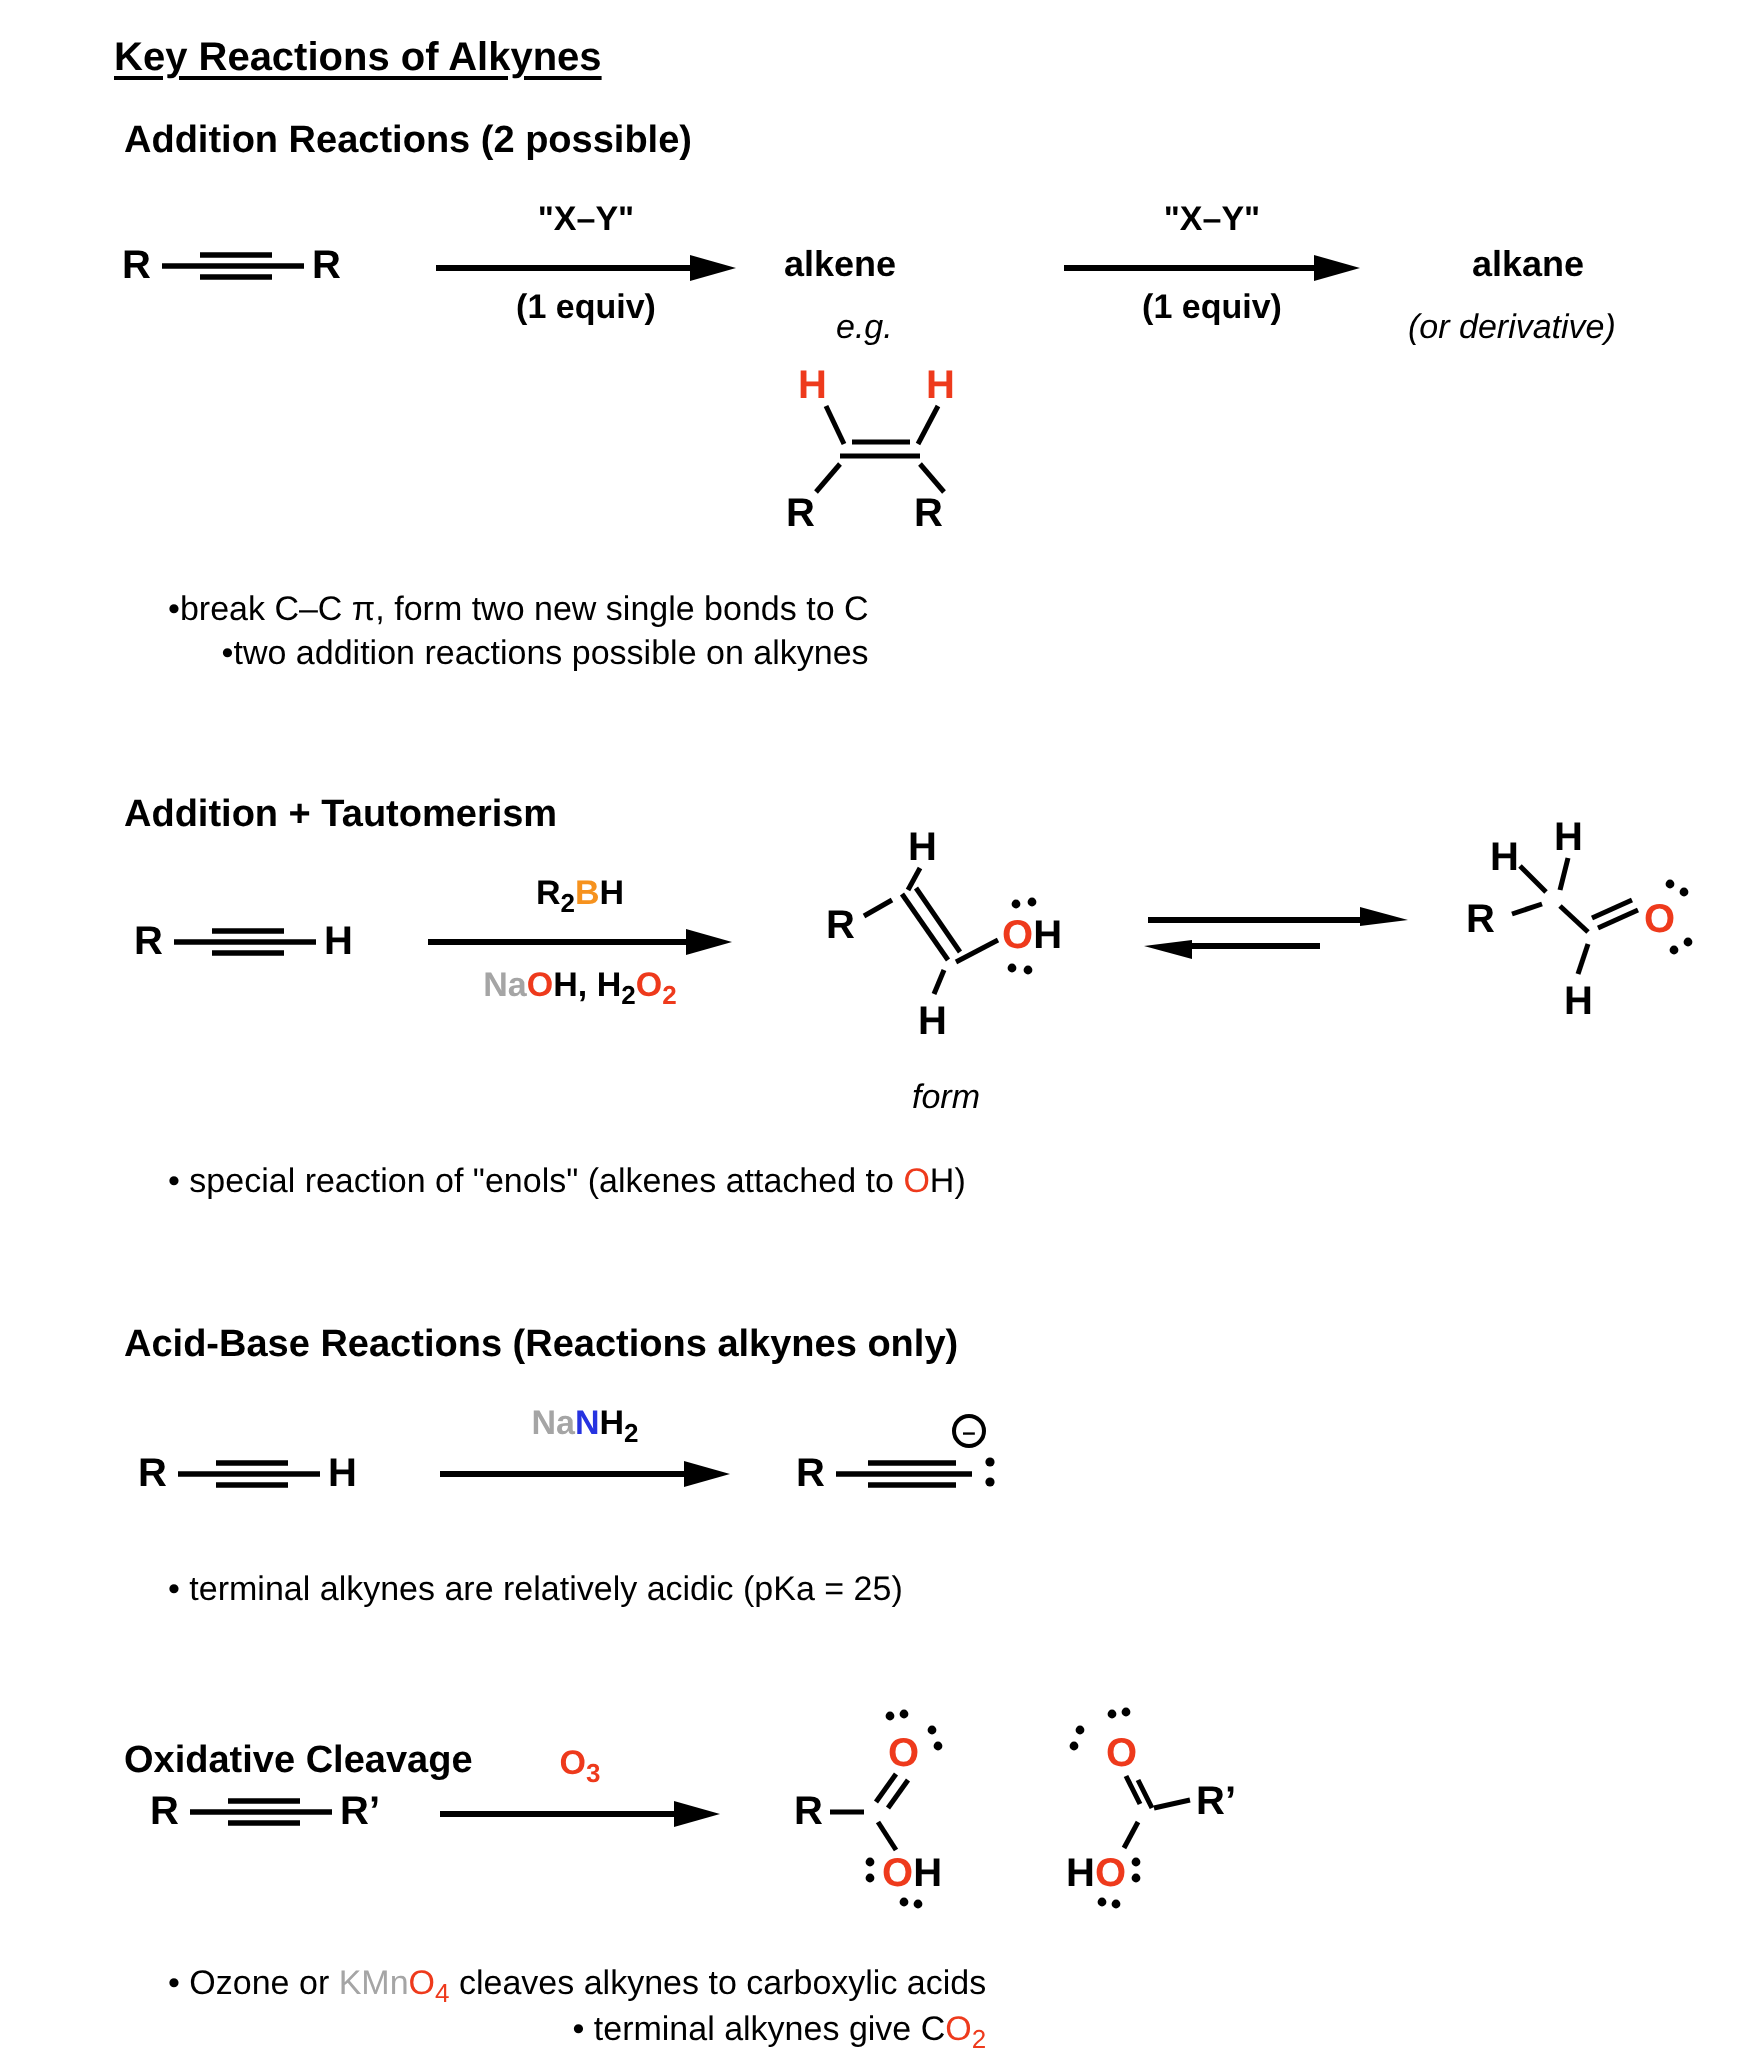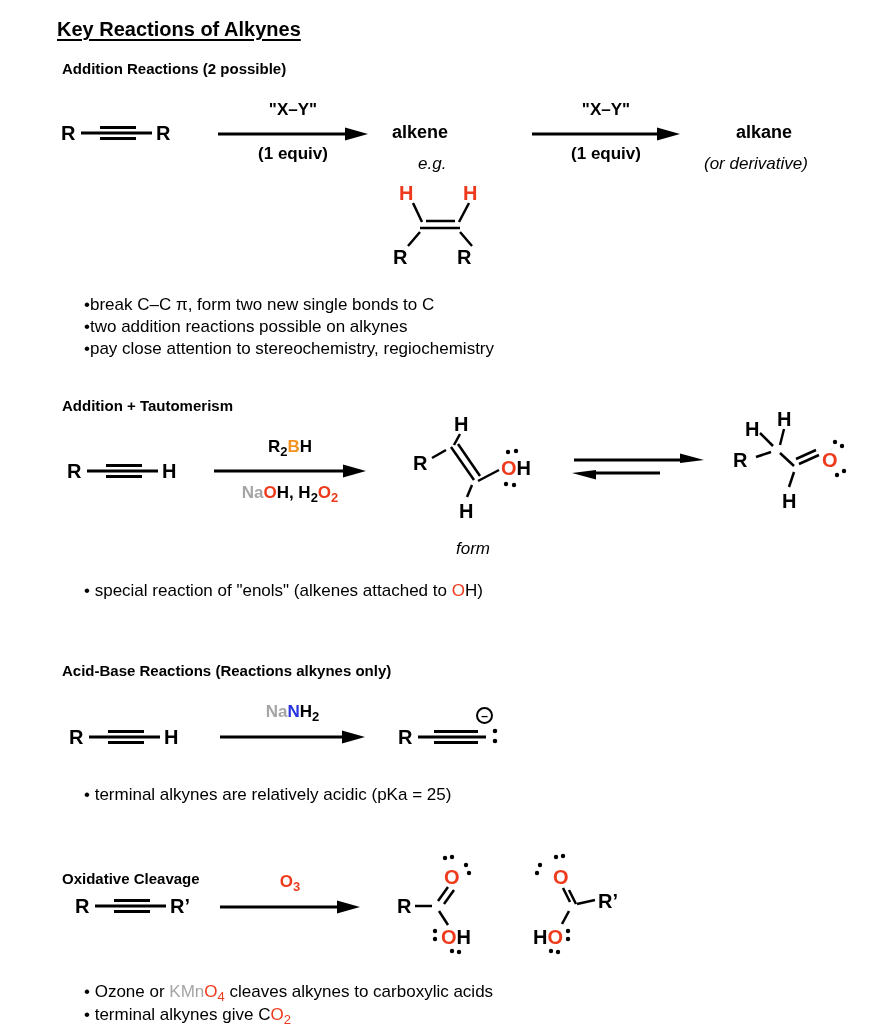--- a/index.html
+++ b/index.html
@@ -3,23 +3,23 @@
 <meta charset="utf-8">
 <style>
   * { margin:0; padding:0; box-sizing:border-box; }
   html,body { background:#ffffff; }
   body {
     width:874px; height:1036px; position:relative; overflow:hidden;
     font-family:"Liberation Sans", sans-serif; color:#000;
   }
   .abs { position:absolute; }
   .title { font-size:20px; font-weight:bold; text-decoration:underline; text-underline-offset:3px; text-decoration-thickness:2px; }
-  .h2 { font-size:15px; font-weight:bold; }
+  .h2 { font-size:19px; font-weight:bold; }
   .bullets { font-size:17px; line-height:22px; }
-  .bullets div { white-space:nowrap; }
+  .bullets div { white-space:nowrap;text-align:right; }
   .rlabel { font-size:18px; font-weight:bold; }
   .note { font-size:17px; font-style:italic; }
   .caption { font-size:17px; font-style:italic; text-align:center; }
   .struct { position:absolute; }
   .struct svg { position:absolute; top:0; left:0; }
   .atom { position:absolute; font-size:20px; font-weight:bold; line-height:1; white-space:nowrap; }
   .arrow { position:absolute; }
   .arrow .lbl { position:absolute; left:0; right:0; text-align:center; font-size:17px; font-weight:bold; white-space:nowrap; }
   .arrow svg { position:absolute; left:0; }
   sub { font-size:13px; vertical-align:-4px; line-height:0; }
@@ -86,21 +86,20 @@
   </svg>
   <div class="lbl" style="top:44px;">(1 equiv)</div>
 </div>
 
 <span class="abs rlabel" style="left:736px; top:122px;text-align:center;">alkane</span>
 <span class="abs note" style="left:704px; top:154px;">(or derivative)</span>
 
 <div class="abs bullets" style="left:84px; top:294px;">
   <div>•break C–C π, form two new single bonds to C</div>
   <div>•two addition reactions possible on alkynes</div>
-  <div>•pay close attention to stereochemistry, regiochemistry</div>
 </div>
 
 <div class="abs h2" style="left:62px; top:397px;">Addition + Tautomerism</div>
 
 <div class="struct" style="left:66px; top:455px; width:112px; height:32px;">
   <svg width="112" height="32">
     <g stroke="#000" stroke-width="2.8">
       <line x1="21" y1="16" x2="92" y2="16"></line>
       <line x1="40" y1="10.5" x2="76" y2="10.5"></line>
       <line x1="40" y1="21.5" x2="76" y2="21.5"></line>

